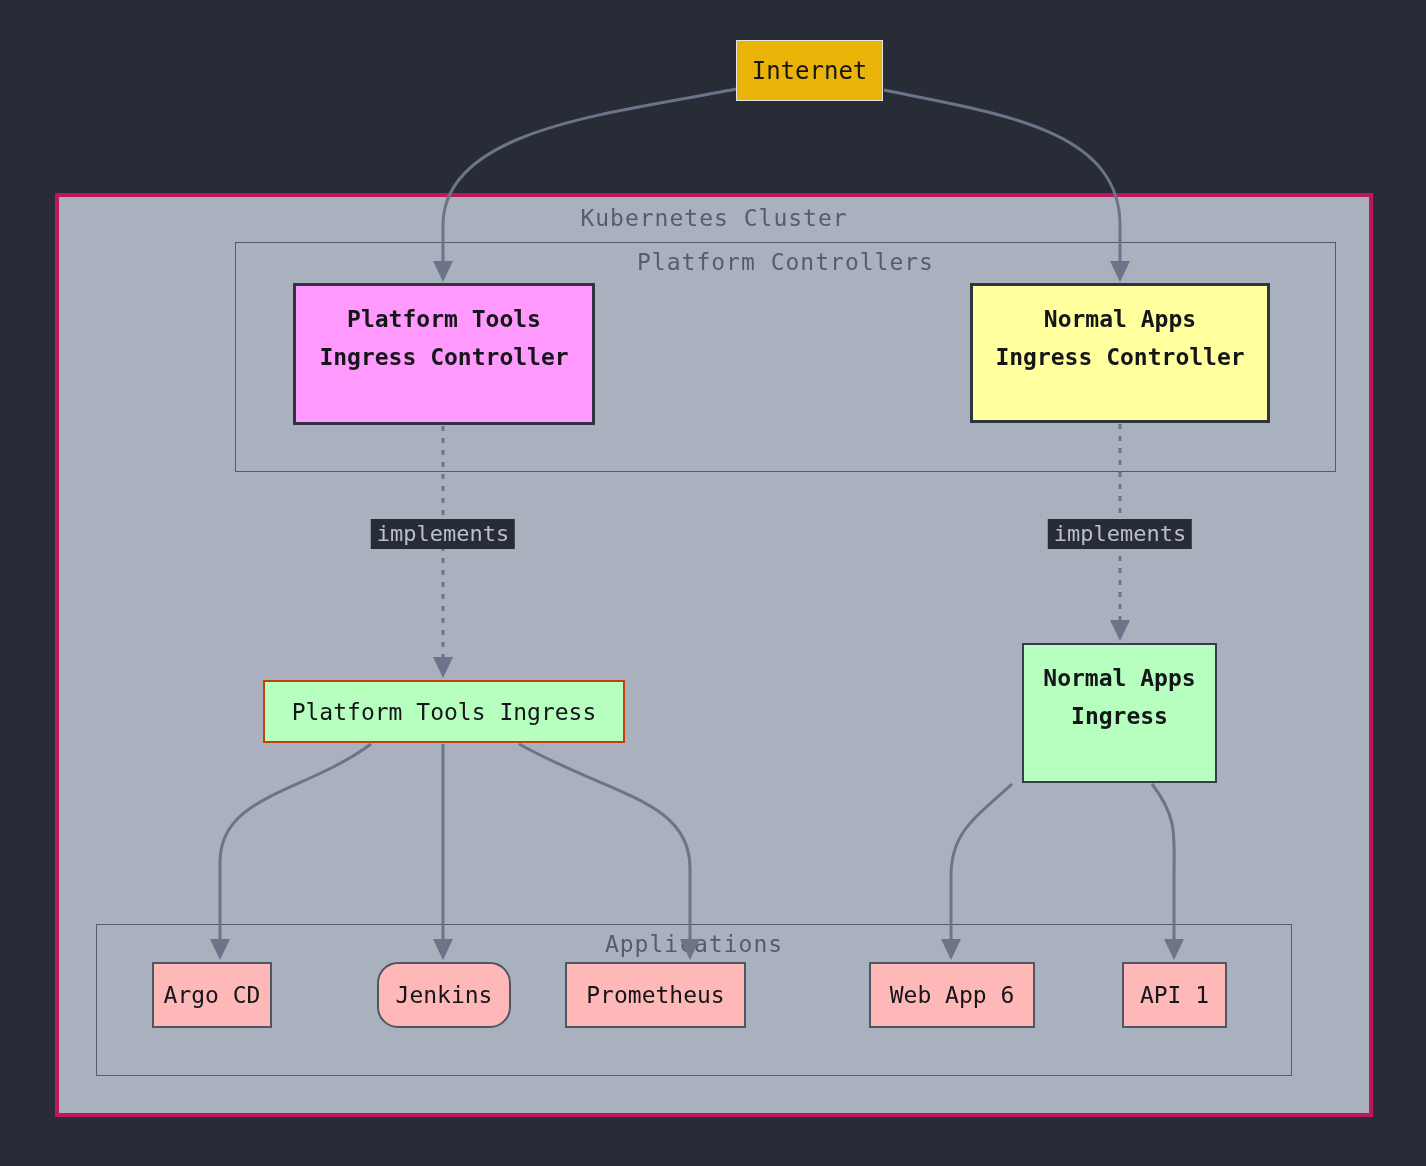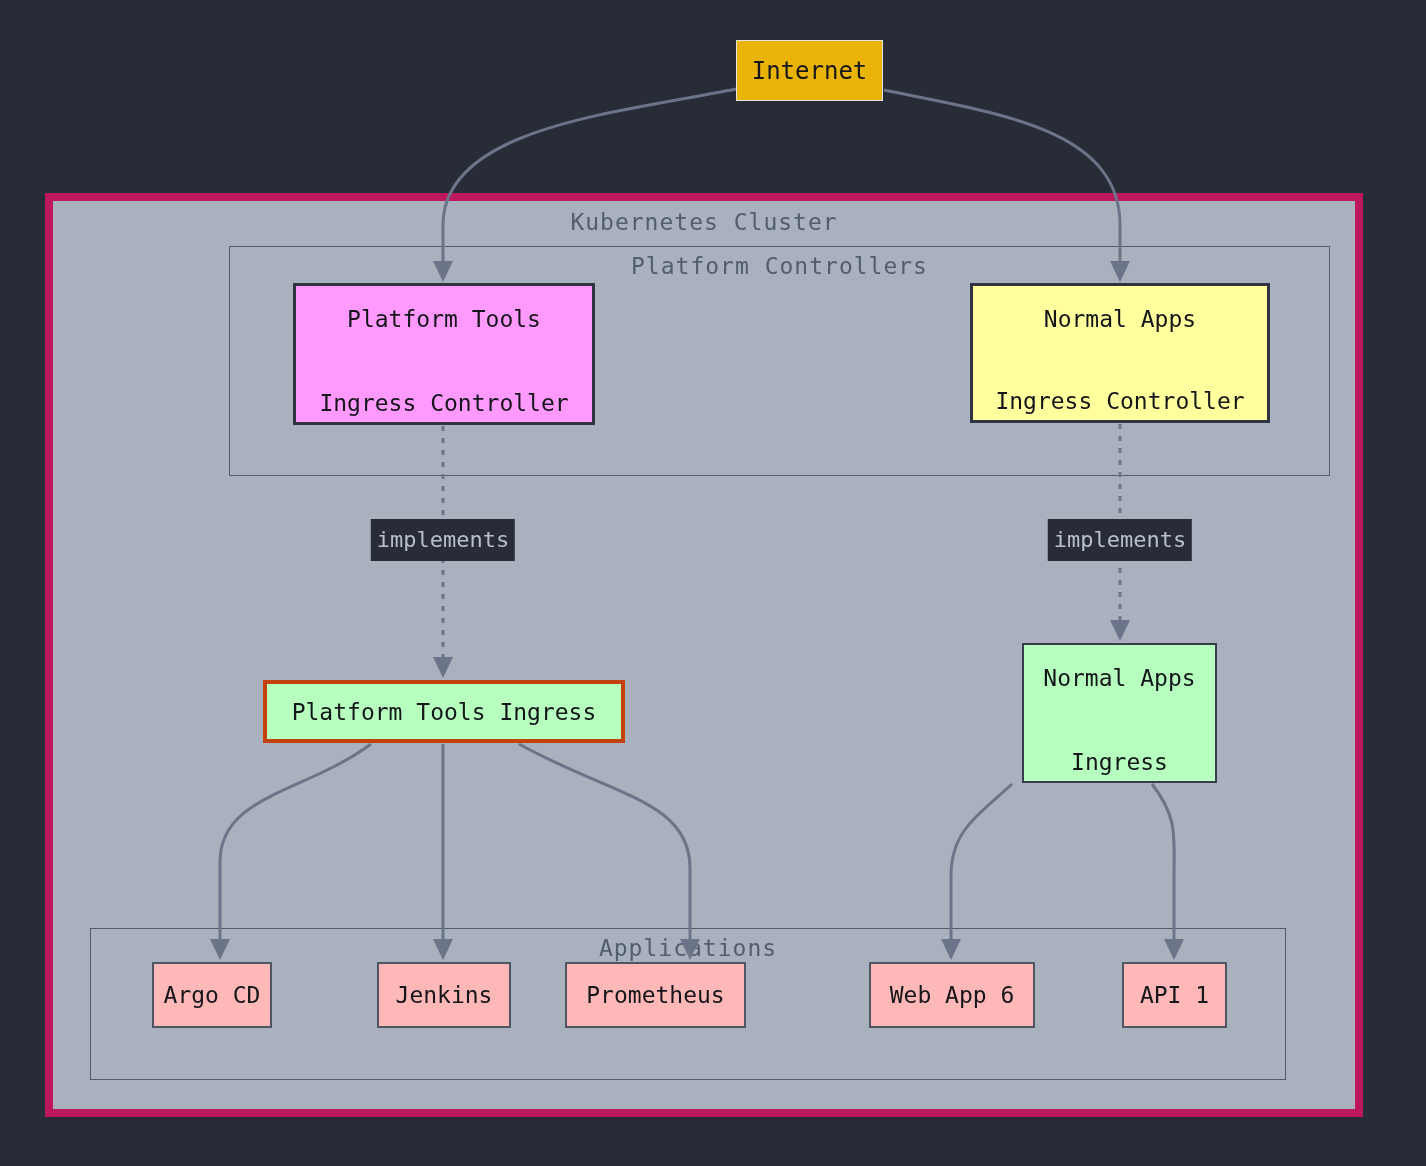--- a/index.html
+++ b/index.html
@@ -15,22 +15,22 @@
     background: #272c36;
     overflow: hidden;
   }
   
   .cluster {
     position: absolute;
     box-sizing: border-box;
     background: #aab1be;
   }
   .cluster-outer {
-    left: 45px; top: 193px; width: 1318px; height: 924px;
-    border: 8px solid #be185d;
+    left: 55px; top: 193px; width: 1318px; height: 924px;
+    border: 4px solid #be185d;
     z-index: 1;
   }
   .subcluster {
     position: absolute;
     box-sizing: border-box;
     border: 1px solid #525c6f;
     background: transparent;
     z-index: 2;
   }
   .sub-controllers { left: 176px; top: 45px; width: 1101px; height: 230px; }
@@ -69,66 +69,66 @@
     display: flex;
     flex-direction: column;
     align-items: center;
     justify-content: center;
     text-align: center;
     color: #14161a;
     font-size: 23px;
     line-height: 38px;
     z-index: 4;
   }
-  .node.top-text { justify-content: space-between; padding-top: 14px; }
+  .node.top-text { justify-content: flex-start; padding-top: 14px; font-weight: bold; }
   .node-internet {
     left: 736px; top: 40px; width: 147px; height: 61px;
     background: #eab308;
     border: 1px solid #e3e3e3;
     font-size: 24px;
   }
   .node-platform-controller {
     left: 293px; top: 283px; width: 302px; height: 142px;
     background: #ff99fd;
     border: 3px solid #2f3440;
   }
   .node-normal-controller {
     left: 970px; top: 283px; width: 300px; height: 140px;
     background: #ffff9e;
     border: 3px solid #2f3440;
   }
   .node-platform-ingress {
     left: 263px; top: 680px; width: 362px; height: 63px;
     background: #b6ffbe;
-    border: 4px solid #c2410c;
+    border: 2px solid #c2410c;
   }
   .node-normal-ingress {
     left: 1022px; top: 643px; width: 195px; height: 140px;
     background: #b6ffbe;
     border: 2px solid #363c49;
   }
   .node-app {
     background: #ffb8b8;
     border: 2px solid #4e5563;
     height: 66px; top: 962px;
   }
   .node-argo       { left: 152px; width: 120px; }
-  .node-jenkins    { left: 377px; width: 134px; }
+  .node-jenkins    { left: 377px; width: 134px; border-radius: 21px; }
   .node-prometheus { left: 565px; width: 181px; }
   .node-webapp     { left: 869px; width: 166px; }
   .node-api        { left: 1122px; width: 105px; }
   
   .edge-label {
     position: absolute;
     transform: translateX(-50%);
     background: #272c36;
     color: #b9c0cb;
     font-size: 22px;
     line-height: 28px;
-    padding: 7px 6px;
+    padding: 1px 6px;
     z-index: 5;
     white-space: nowrap;
   }
   .edge-label-left  { left: 443px; top: 519px; }
   .edge-label-right { left: 1120px; top: 519px; }
 </style>
 </head>
 <body>
 
 <div class="stage">

